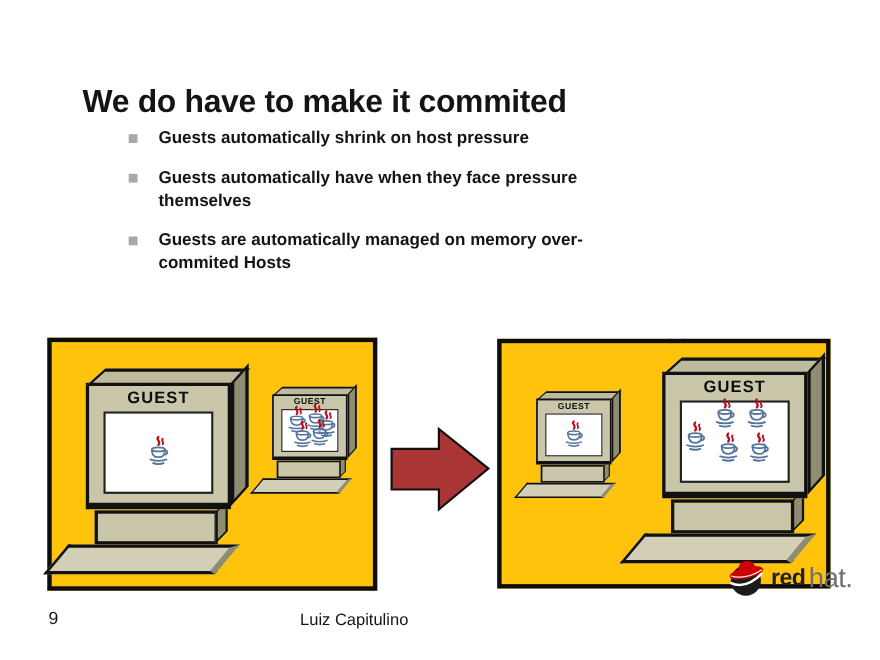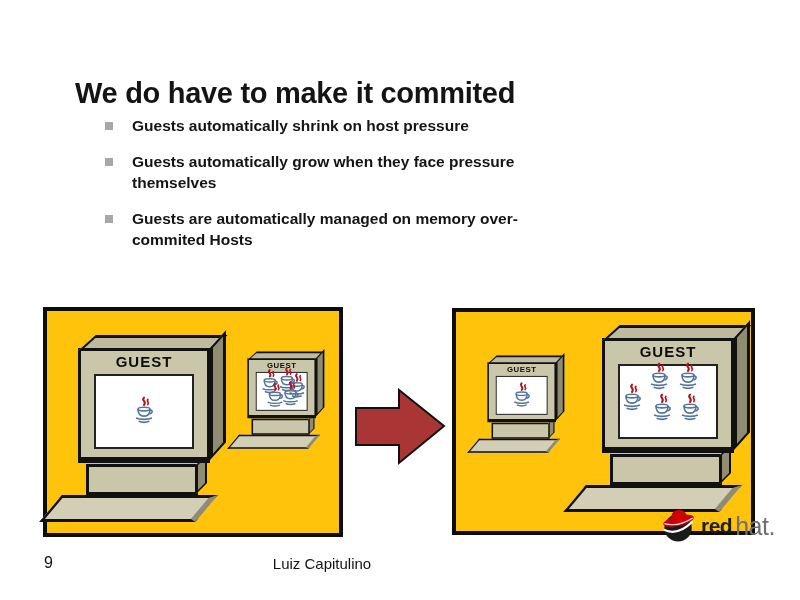--- a/index.html
+++ b/index.html
@@ -8,21 +8,21 @@
     background:#ffffff; font-family:"Liberation Sans", sans-serif; color:#111;
   }
 
   
   #slide-title {
     position:absolute; left:75px; top:58px; font-size:29px; font-weight:bold;
     color:#141414; letter-spacing:-0.3px;
   }
 
   
-  #bullet-list { position:absolute; left:105px; top:116px; width:570px;
+  #bullet-list { position:absolute; left:117px; top:116px; width:570px;
     list-style:none; margin:0; padding:0; }
   #bullet-list li { display:flex; gap:19px; margin-bottom:16px; }
   .marker { width:8px; height:8px; background:var(--bullet_gray,#a8a8a8);
     margin-top:6px; flex:none; }
   .btext { font-weight:bold; font-size:15.5px; line-height:1.32;
     white-space:pre-line; color:#141414; }
 
   
   .host-box { position:absolute; background:var(--host_fill,#FFC30B);
     border:4px solid #0d0d0d; }
@@ -80,21 +80,21 @@
 
 <h1 id="slide-title">We do have to make it commited</h1>
 
 <ul id="bullet-list">
   <li>
     <span class="marker"></span>
     <span class="btext">Guests automatically shrink on host pressure</span>
   </li>
   <li>
     <span class="marker"></span>
-    <span class="btext">Guests automatically grow when they face pressure
+    <span class="btext">Guests automatically have when they face pressure
 themselves</span>
   </li>
   <li>
     <span class="marker"></span>
     <span class="btext">Guests are automatically managed on memory over-
 commited Hosts</span>
   </li>
 </ul>
 
 <div id="left-host-label" class="host-label">Host</div>

